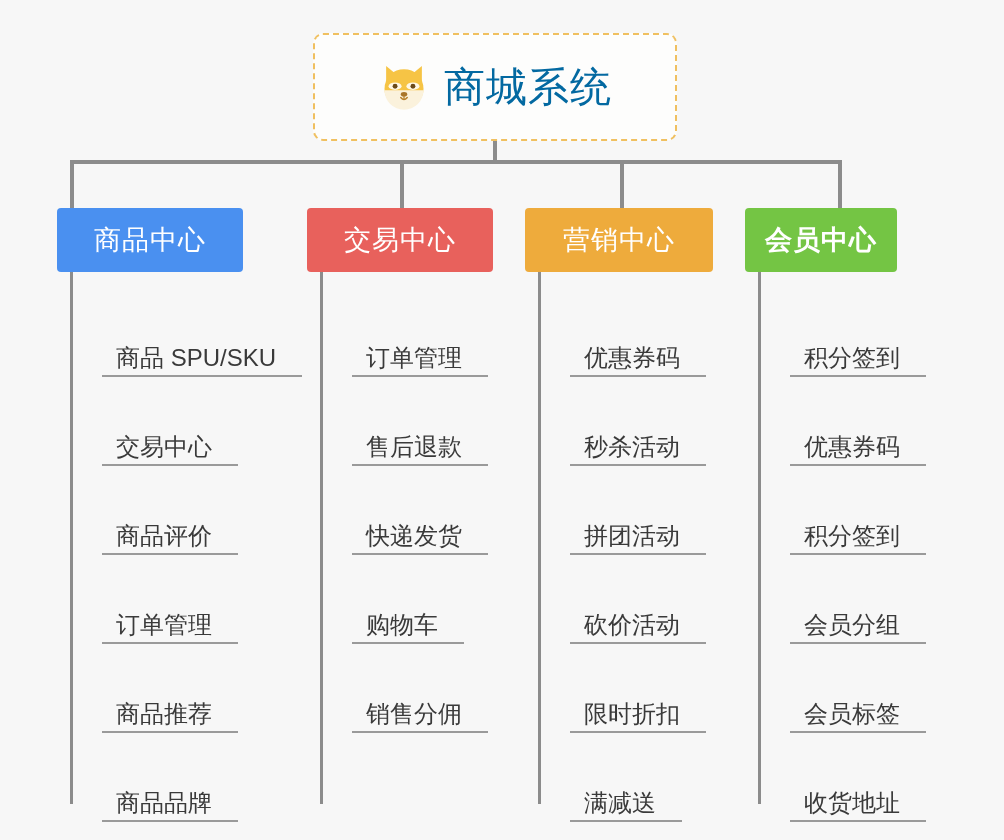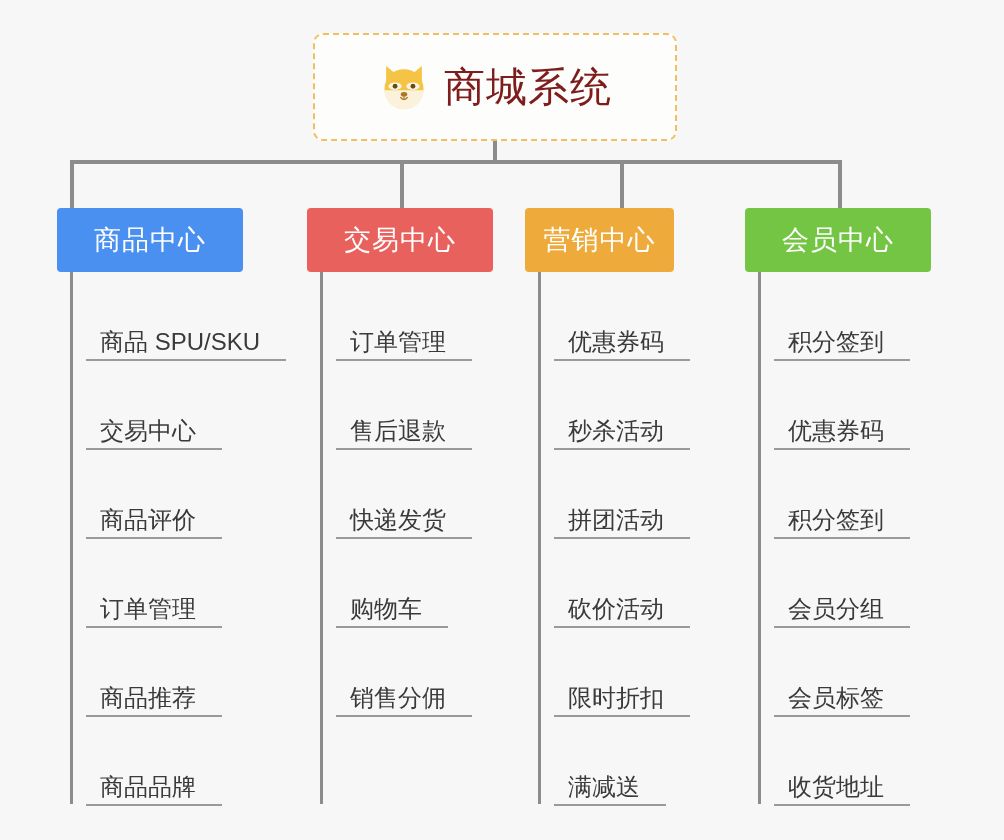--- a/index.html
+++ b/index.html
@@ -41,21 +41,21 @@
   .root-icon {
     width: 52px;
     height: 52px;
     flex: 0 0 52px;
     position: relative;
     display: block;
   }
   .root-title {
     font-size: 41px;
     line-height: 1;
-    color: #7f1d1d;
+    color: #0369a1;
     letter-spacing: 1px;
     white-space: nowrap;
     font-weight: 400;
     text-align: right;
   }
 
   
   .conn {
     position: absolute;
     background: #8c8c8c;
@@ -88,21 +88,21 @@
     left: 13px;
     top: 64px;
     width: 3px;
     background: #8c8c8c;
   }
   .leaf-list {
     position: absolute;
     left: 13px;
     top: 64px;
     margin: 0;
-    padding: 0;
+    padding: 16px;
     list-style: none;
   }
   .leaf {
     position: relative;
     height: 89px;
     box-sizing: border-box;
     display: flex;
     align-items: flex-end;
     padding-left: 30px;
   }
@@ -195,21 +195,21 @@
         <li class="leaf">
           <span class="leaf-text">购物车</span>
         </li>
         <li class="leaf">
           <span class="leaf-text">销售分佣</span>
         </li>
       </ul>
   </div>
 
   <div class="branch" style="left:525px; width:230px;">
-    <div class="branch-header" style="width: 149px; background: rgb(238, 171, 60);">
+    <div class="branch-header" style="width: 188px; background: rgb(238, 171, 60);">
         <span class="branch-header-label">营销中心</span>
       </div>
     <div class="branch-trunk" style="background: rgb(140, 140, 140); height: 532px;"></div>
     <ul class="leaf-list">
         <li class="leaf">
           <span class="leaf-text">优惠券码</span>
         </li>
         <li class="leaf">
           <span class="leaf-text">秒杀活动</span>
         </li>
@@ -222,21 +222,21 @@
         <li class="leaf">
           <span class="leaf-text">限时折扣</span>
         </li>
         <li class="leaf">
           <span class="leaf-text">满减送</span>
         </li>
       </ul>
   </div>
 
   <div class="branch" style="left:745px; width:230px;">
-    <div class="branch-header" style="width: 186px; background: rgb(116, 197, 68);">
+    <div class="branch-header" style="width: 152px; background: rgb(116, 197, 68); font-weight: bold;">
         <span class="branch-header-label">会员中心</span>
       </div>
     <div class="branch-trunk" style="background: rgb(140, 140, 140); height: 532px;"></div>
     <ul class="leaf-list">
         <li class="leaf">
           <span class="leaf-text">积分签到</span>
         </li>
         <li class="leaf">
           <span class="leaf-text">优惠券码</span>
         </li>

